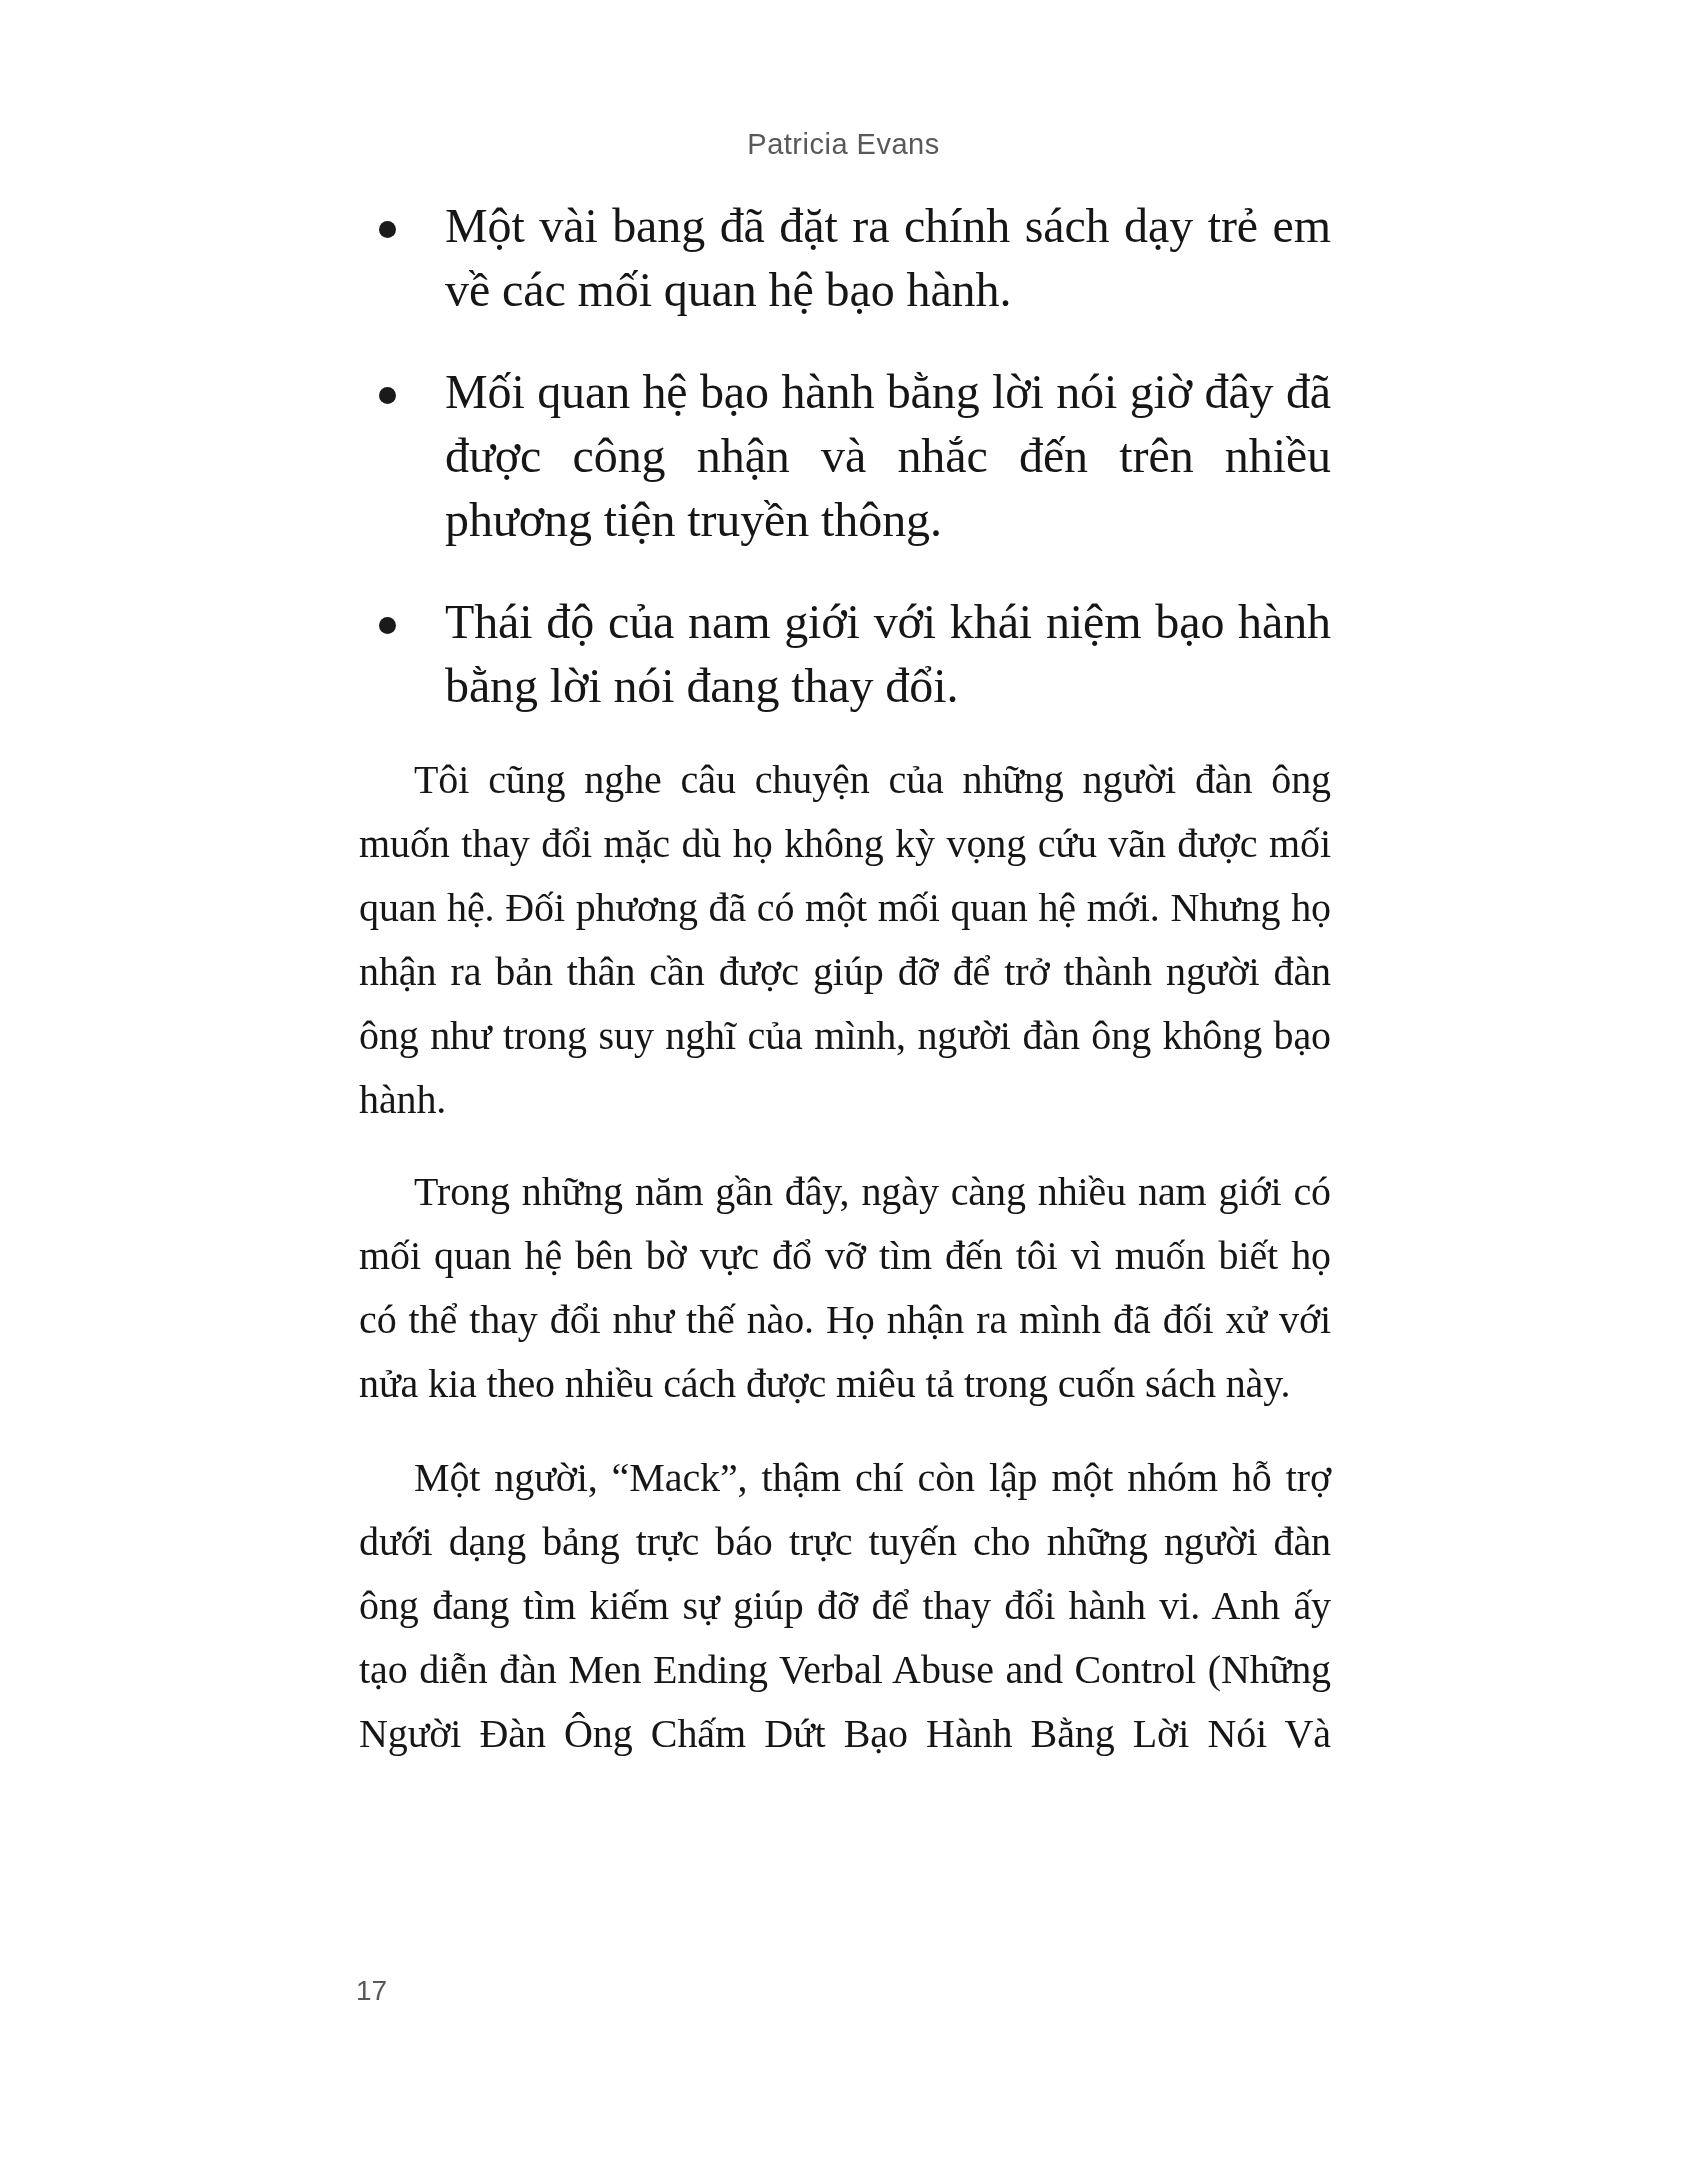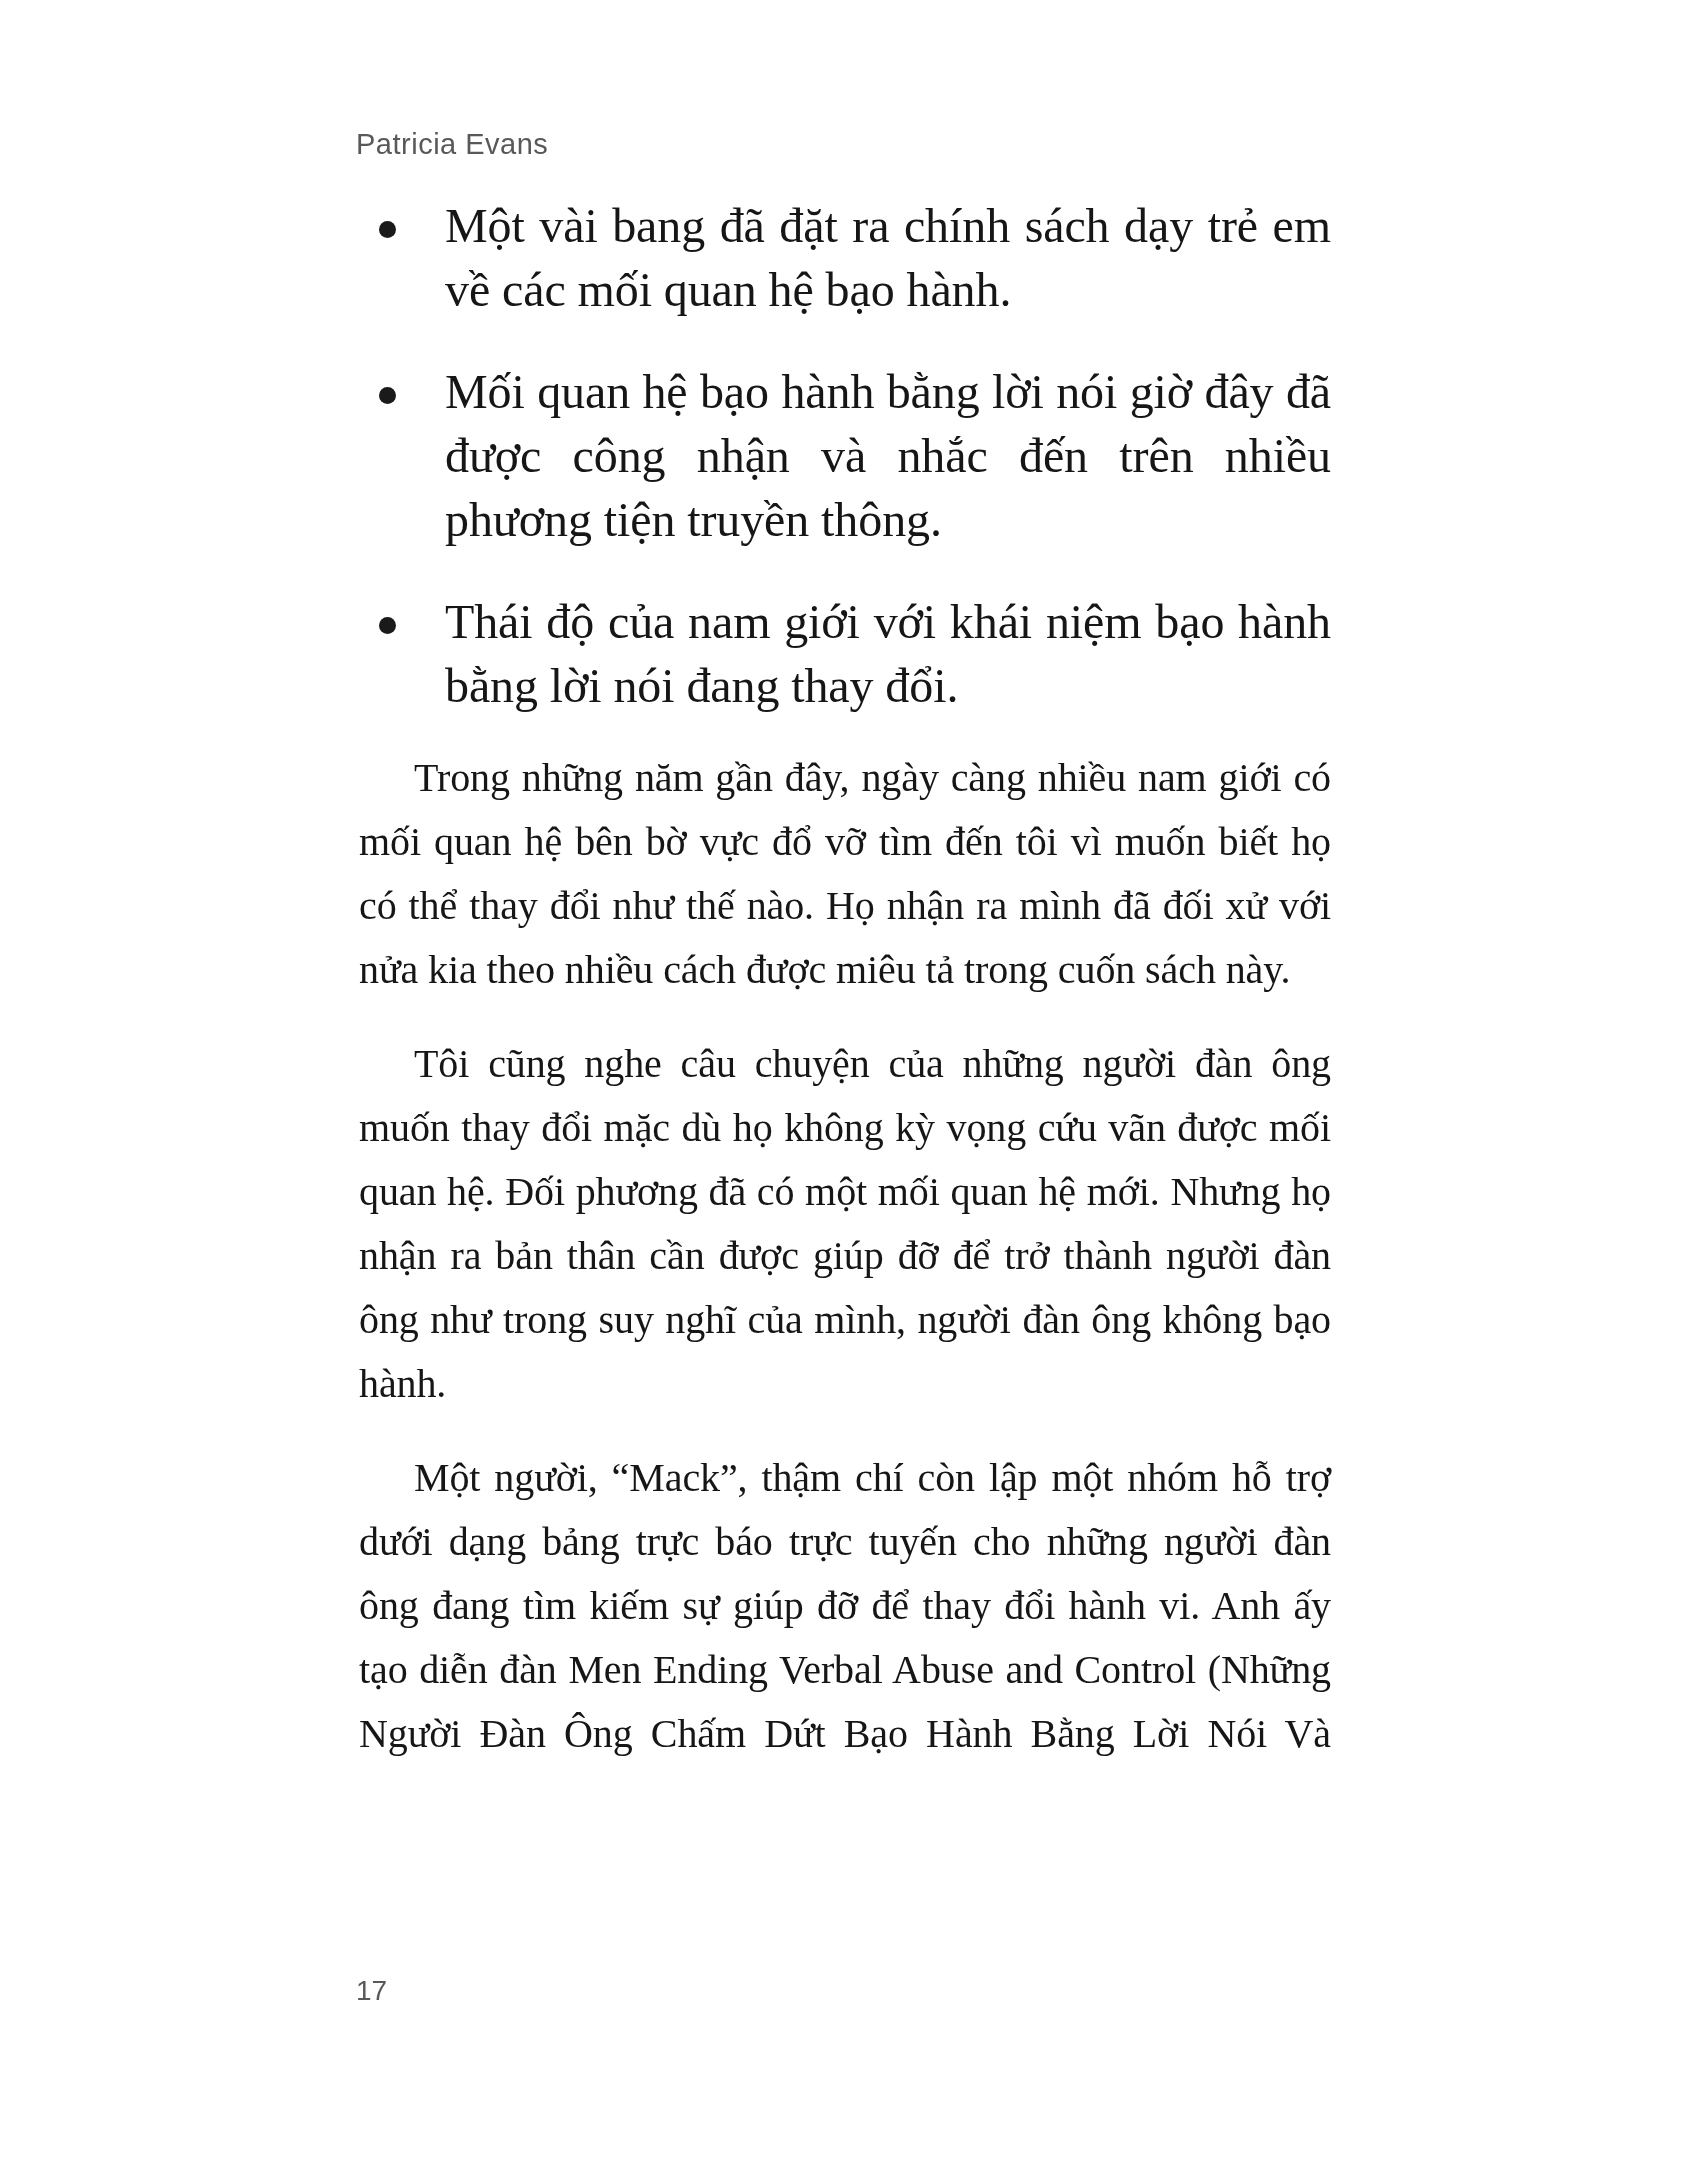--- a/index.html
+++ b/index.html
@@ -16,21 +16,21 @@
     overflow: hidden;
     font-family: "Liberation Serif", "DejaVu Serif", serif;
   }
 
   
   .running-header {
     position: absolute;
     left: 356px;
     top: 127px;
     width: 975px;
-    text-align: left;
+    text-align: center;
     font-family: "Liberation Sans", "DejaVu Sans", sans-serif;
     font-size: 29px;
     letter-spacing: 0.5px;
     color: #595959;
     line-height: 1.2;
   }
 
   
   .content {
     position: absolute;
@@ -142,26 +142,26 @@
       <li class="bullet-item">
         <span class="bullet-marker"></span>
         <span class="bullet-text">Mối quan hệ bạo hành bằng lời nói giờ đây đã được công nhận và nhắc đến trên nhiều phương tiện truyền thông.</span>
       </li>
       <li class="bullet-item">
         <span class="bullet-marker"></span>
         <span class="bullet-text">Thái độ của nam giới với khái niệm bạo hành bằng lời nói đang thay đổi.</span>
       </li>
     </ul>
 
+    <div class="para-block">
+      <p class="body-para">Tôi cũng nghe câu chuyện của những người đàn ông muốn thay đổi mặc dù họ không kỳ vọng cứu vãn được mối quan hệ. Đối phương đã có một mối quan hệ mới. Nhưng họ nhận ra bản thân cần được giúp đỡ để trở thành người đàn ông như trong suy nghĩ của mình, người đàn ông không bạo hành.</p>
+    </div>
+
     <div class="para-block first-after-list">
       <p class="body-para">Trong những năm gần đây, ngày càng nhiều nam giới có mối quan hệ bên bờ vực đổ vỡ tìm đến tôi vì muốn biết họ có thể thay đổi như thế nào. Họ nhận ra mình đã đối xử với nửa kia theo nhiều cách được miêu tả trong cuốn sách này.</p>
-    </div>
-
-    <div class="para-block">
-      <p class="body-para">Tôi cũng nghe câu chuyện của những người đàn ông muốn thay đổi mặc dù họ không kỳ vọng cứu vãn được mối quan hệ. Đối phương đã có một mối quan hệ mới. Nhưng họ nhận ra bản thân cần được giúp đỡ để trở thành người đàn ông như trong suy nghĩ của mình, người đàn ông không bạo hành.</p>
     </div>
 
     <div class="para-block">
       <p class="body-para continues">Một người, “Mack”, thậm chí còn lập một nhóm hỗ trợ dưới dạng bảng trực báo trực tuyến cho những người đàn ông đang tìm kiếm sự giúp đỡ để thay đổi hành vi. Anh ấy tạo diễn đàn Men Ending Verbal Abuse and Control (Những Người Đàn Ông Chấm Dứt Bạo Hành Bằng Lời Nói Và</p>
     </div>
 
   </div>
 
   <div class="folio">17</div>
 

